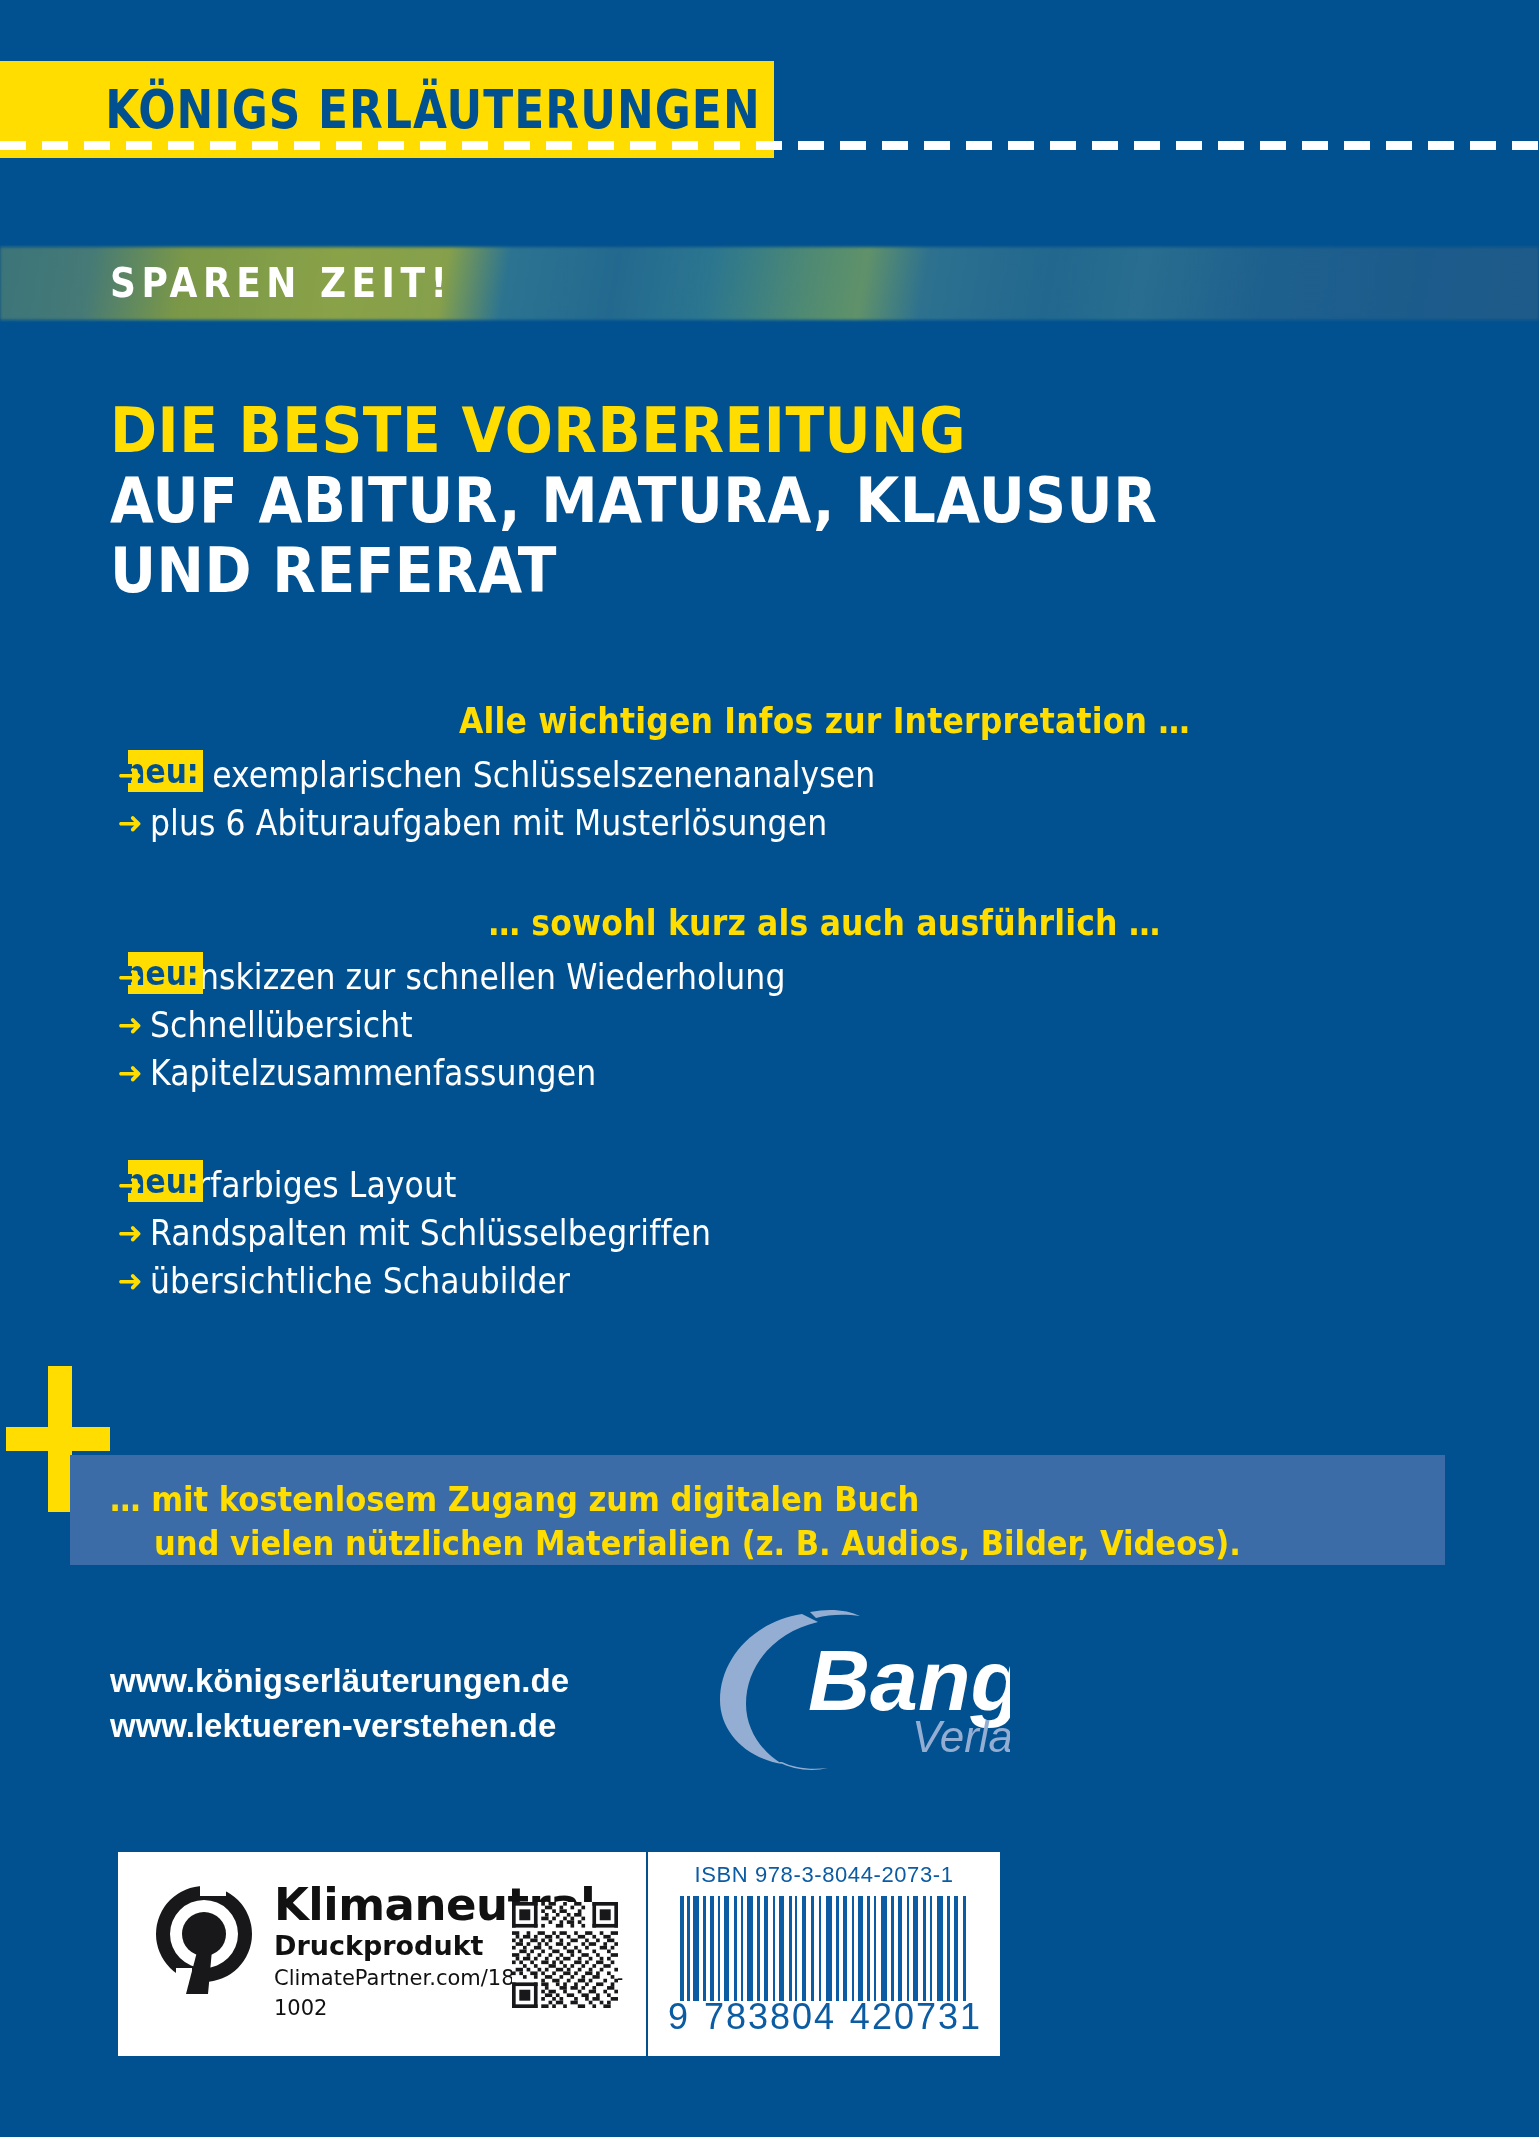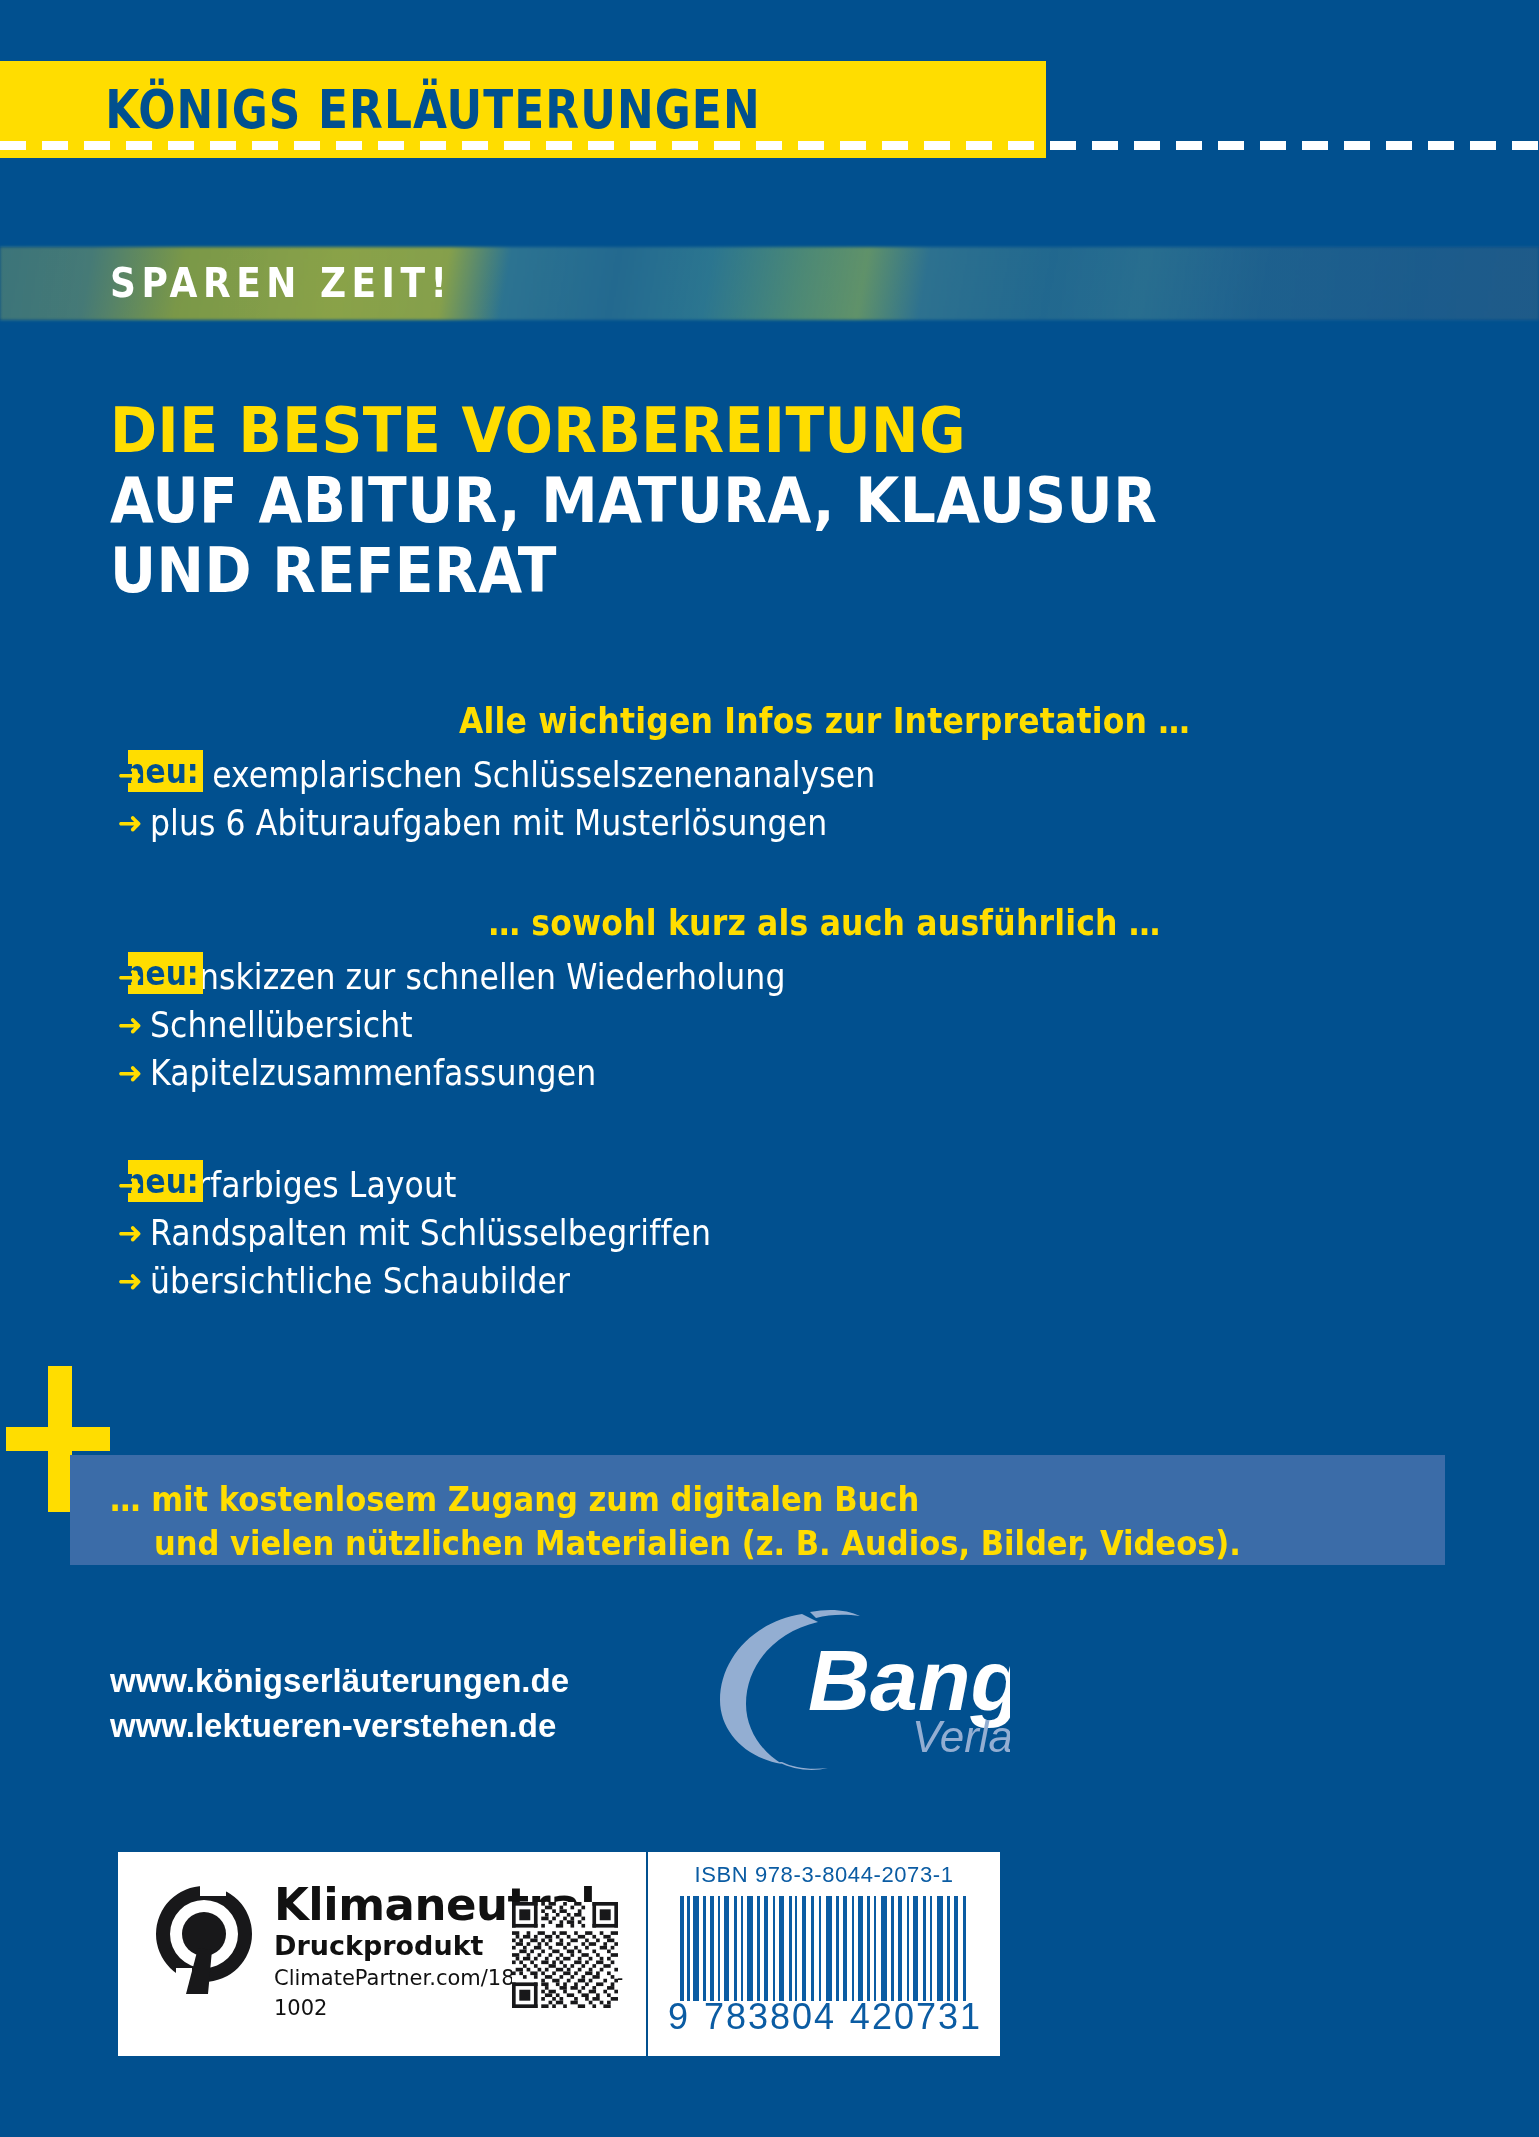--- a/index.html
+++ b/index.html
@@ -16,21 +16,21 @@
     height: 2137px;
     background: #01508f;
     overflow: hidden;
   }
 
   
   .banner {
     position: absolute;
     left: 0;
     top: 61px;
-    width: 1046px;
+    width: 774px;
     height: 97px;
     background: #ffdd00;
   }
   .banner-text {
     position: absolute;
     left: 0;
     top: 0;
     width: 866px;
     height: 97px;
     display: flex;

